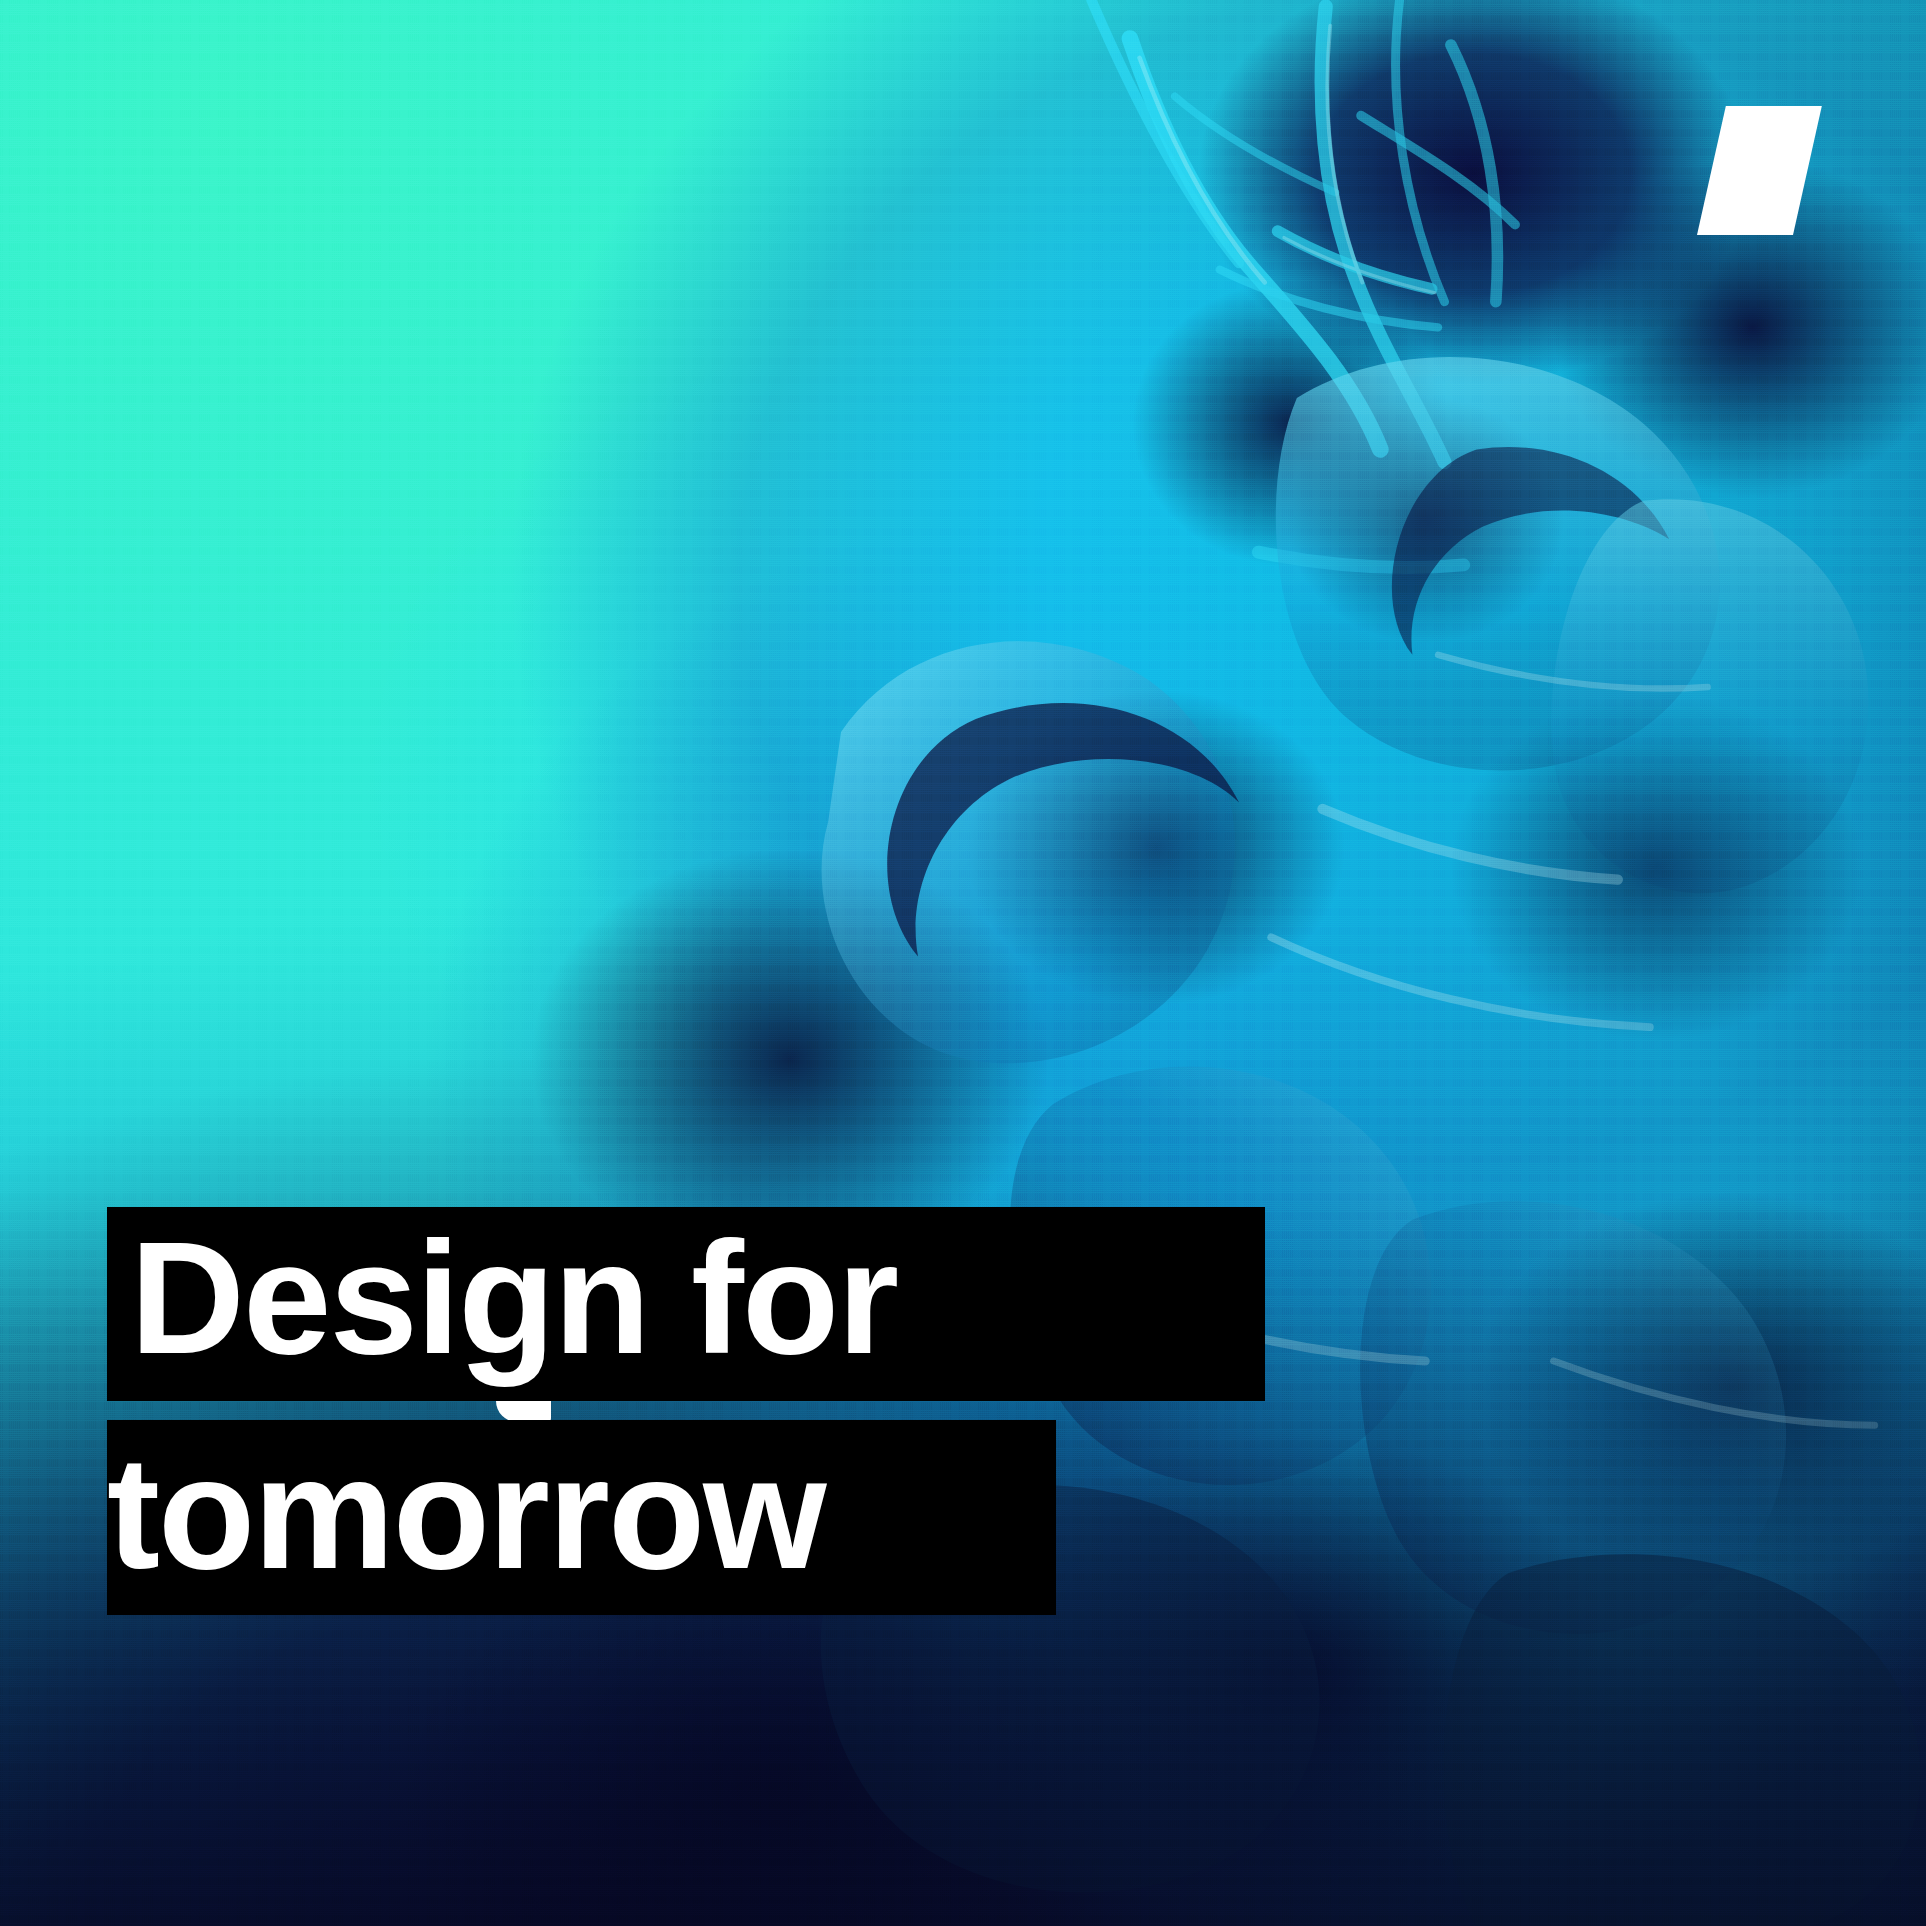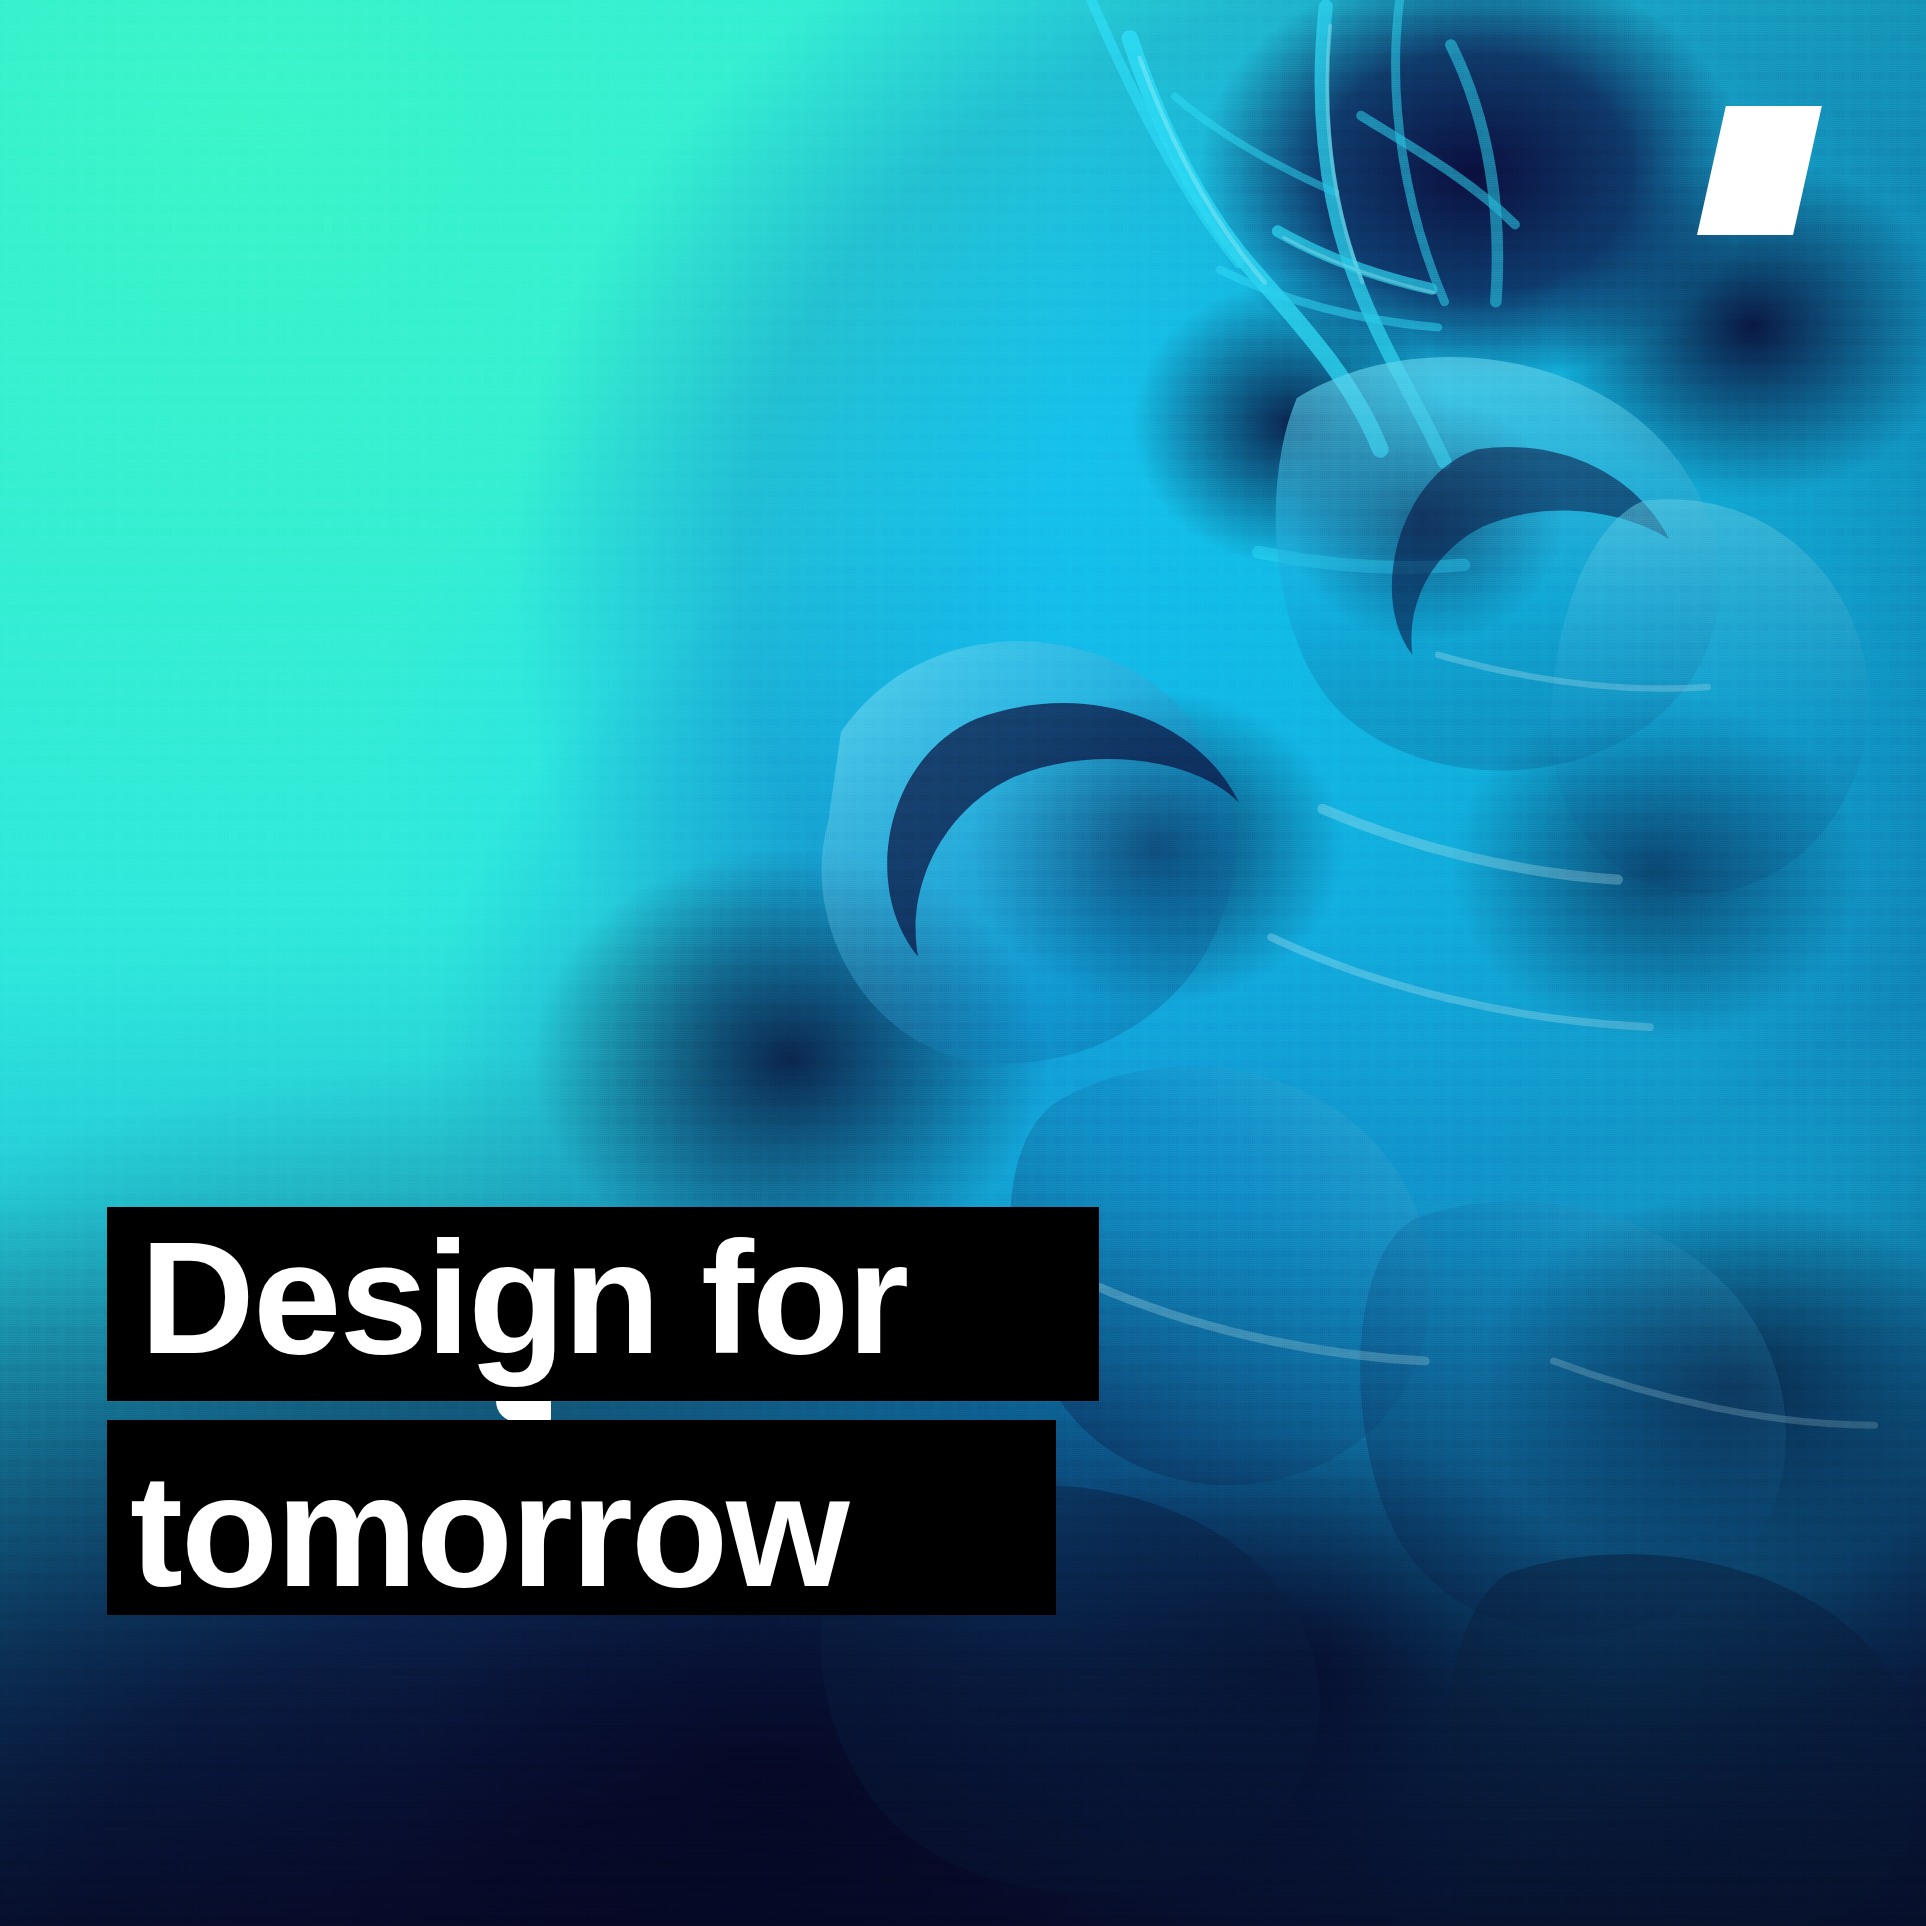--- a/index.html
+++ b/index.html
@@ -102,34 +102,32 @@
     color:#FFFFFF;
     font-weight:700;
     letter-spacing:-0.012em;
     white-space:nowrap;
     display:flex;
     align-items:center;
   }
 
   #title-line-1 {
     left:107px;  top:1207px;
-    width:992px; height:194px;
+    width:1158px; height:194px;
     font-size:159px;
-    padding-left:33px;
+    padding-left:23px;
     line-height:1;
   }
   #title-line-1 .tl-text { transform:translateY(-6.4px); }
 
   #title-line-2 {
     left:107px;  top:1420px;
     width:949px; height:195px;
     font-size:159px;
-    padding-left:23px;
     line-height:1;
-    align-items:flex-end;
   }
   #title-line-2 .tl-text { transform:translateY(-3.9px); }
 
   
   #descender-g {
     position:absolute;
     left:496px; top:1401px;
     width:55px; height:20.5px;
     background:#FFFFFF;
     border-bottom-left-radius:26px;

